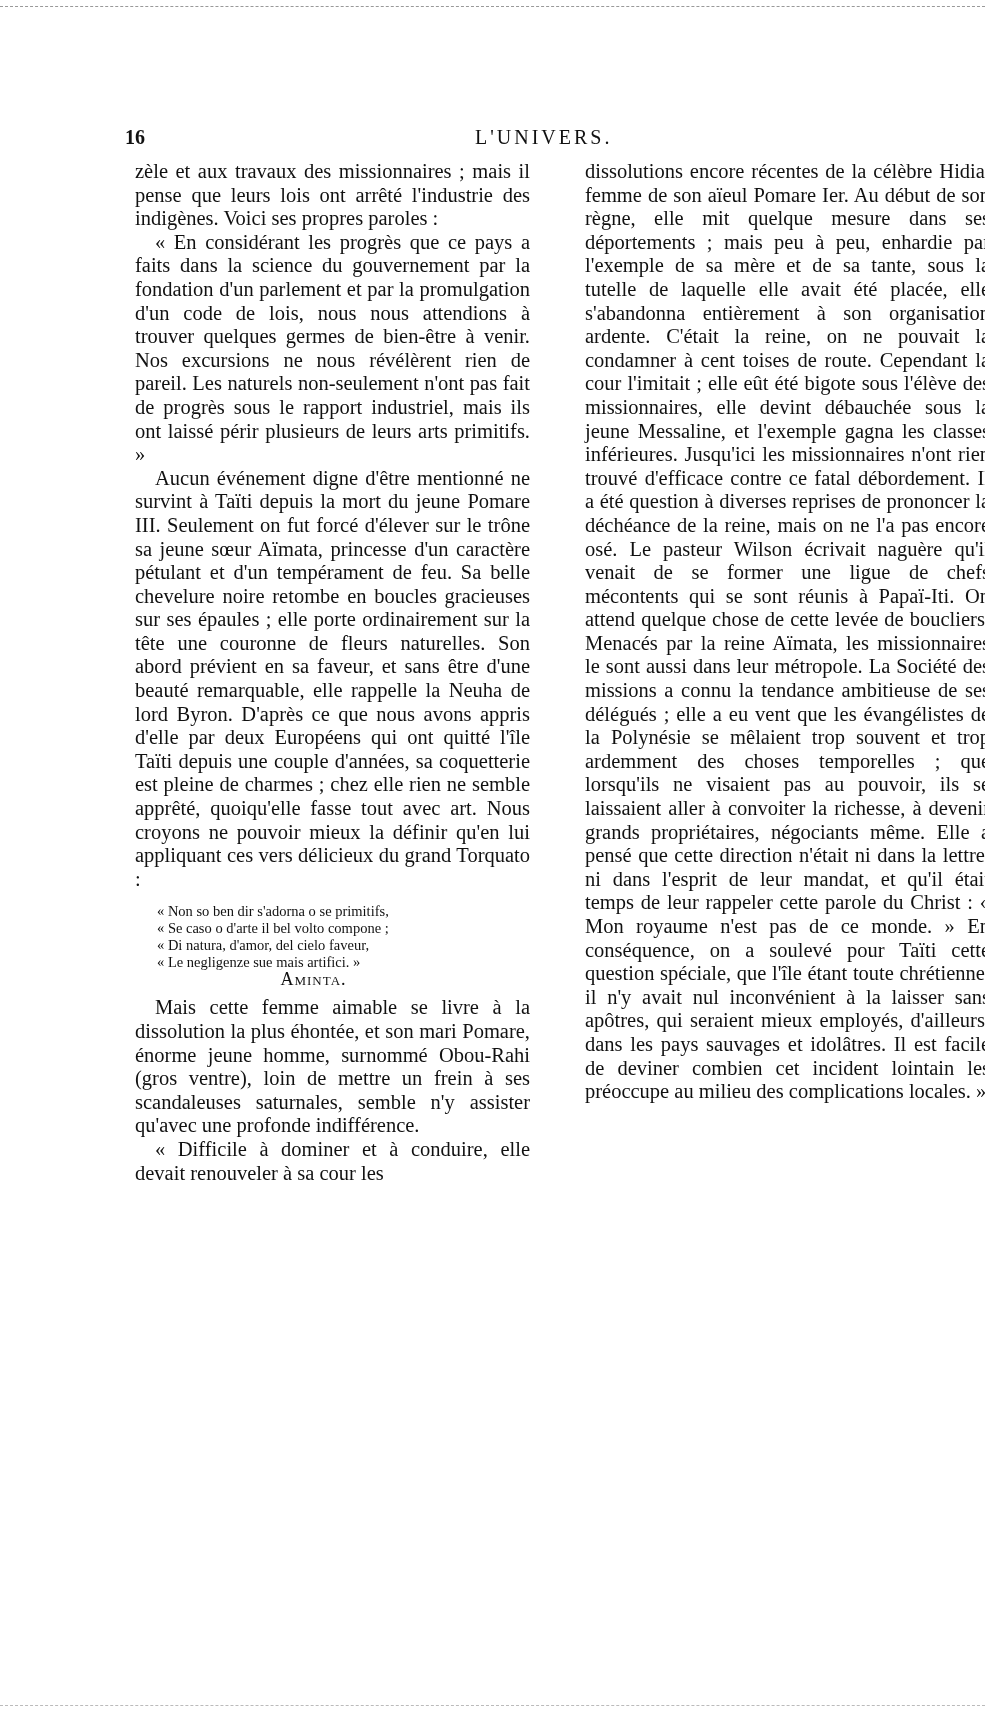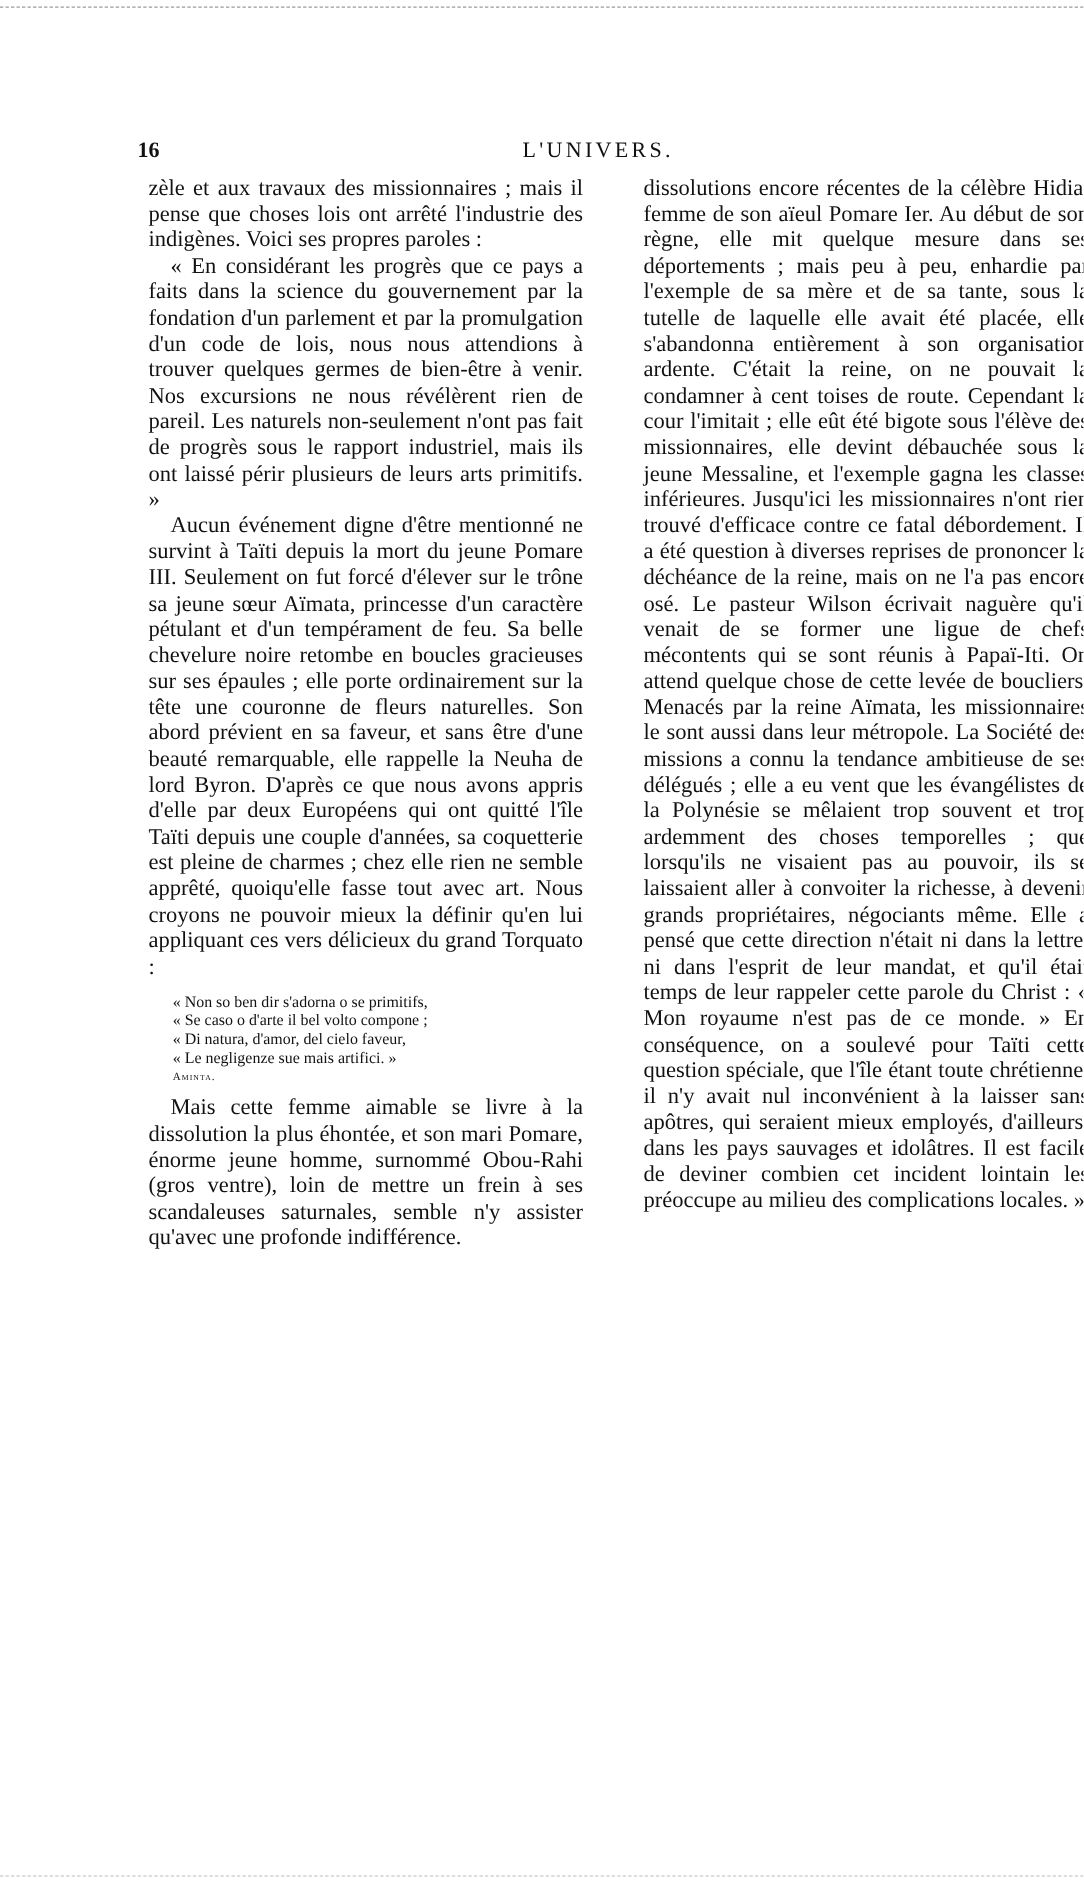--- a/index.html
+++ b/index.html
@@ -8,46 +8,47 @@
   .topline { position:absolute; left:0; top:6px; width:985px; border-top:1px dashed #999; }
   .header { position:absolute; left:125px; top:126px; width:520px; font-family:"Liberation Serif", serif; font-size:20px; font-weight:bold; }
   .header .num { position:absolute; left:0; }
   .header .title { position:absolute; left:350px; letter-spacing:3px; font-weight:normal; }
   .col { position:absolute; top:160px; font-family:"Liberation Serif", serif; font-size:20.5px; line-height:23.6px; text-align:justify; }
   .col.left { left:135px; width:395px; }
   .col.right { left:565px; width:405px;margin-left:20px; }
   p { margin:0; }
   .ind { text-indent:20px; }
   .verse { font-size:14.5px; line-height:17px; margin:12px 0 8px 22px; }
-  .attr { font-variant:small-caps; font-size:10px; text-align:left; padding-right:60px; letter-spacing:1px; }
+  .attr { font-variant:small-caps; font-size:18px; text-align:center; padding-right:60px; letter-spacing:1px; }
   .bottomline { position:absolute; left:0; top:1705px; width:985px; border-top:1px dashed #bbb; }
 </style>
 </head>
 <body>
 
 <div class="page">
   <div class="topline"></div>
 
   <div class="header">
     <span class="num">16</span>
     <span class="title">L'UNIVERS.</span>
   </div>
 
   <div class="col left">
-    <p>zèle et aux travaux des missionnaires ; mais il pense que choses lois ont arrêté l'industrie des indigènes. Voici ses propres paroles :</p>
+    <p>zèle et aux travaux des missionnaires ; mais il pense que leurs lois ont arrêté l'industrie des indigènes. Voici ses propres paroles :</p>
     <p class="ind">« En considérant les progrès que ce pays a faits dans la science du gouvernement par la fondation d'un parlement et par la promulgation d'un code de lois, nous nous attendions à trouver quelques germes de bien-être à venir. Nos excursions ne nous révélèrent rien de pareil. Les naturels non-seulement n'ont pas fait de progrès sous le rapport industriel, mais ils ont laissé périr plusieurs de leurs arts primitifs. »</p>
     <p class="ind">Aucun événement digne d'être mentionné ne survint à Taïti depuis la mort du jeune Pomare III. Seulement on fut forcé d'élever sur le trône sa jeune sœur Aïmata, princesse d'un caractère pétulant et d'un tempérament de feu. Sa belle chevelure noire retombe en boucles gracieuses sur ses épaules ; elle porte ordinairement sur la tête une couronne de fleurs naturelles. Son abord prévient en sa faveur, et sans être d'une beauté remarquable, elle rappelle la Neuha de lord Byron. D'après ce que nous avons appris d'elle par deux Européens qui ont quitté l'île Taïti depuis une couple d'années, sa coquetterie est pleine de charmes ; chez elle rien ne semble apprêté, quoiqu'elle fasse tout avec art. Nous croyons ne pouvoir mieux la définir qu'en lui appliquant ces vers délicieux du grand Torquato :</p>
     <div class="verse">
       <div>« Non so ben dir s'adorna o se primitifs,</div>
       <div>« Se caso o d'arte il bel volto compone ;</div>
       <div>« Di natura, d'amor, del cielo faveur,</div>
       <div>« Le negligenze sue mais artifici. »</div>
       <div class="attr">Aminta.</div>
     </div>
     <p class="ind">Mais cette femme aimable se livre à la dissolution la plus éhontée, et son mari Pomare, énorme jeune homme, surnommé Obou-Rahi (gros ventre), loin de mettre un frein à ses scandaleuses saturnales, semble n'y assister qu'avec une profonde indifférence.</p>
+    <p class="ind">« Difficile à dominer et à conduire, elle devait renouveler à sa cour les</p>
   </div>
 
   <div class="col right">
     <p>dissolutions encore récentes de la célèbre Hidia, femme de son aïeul Pomare Ier. Au début de son règne, elle mit quelque mesure dans ses déportements ; mais peu à peu, enhardie par l'exemple de sa mère et de sa tante, sous la tutelle de laquelle elle avait été placée, elle s'abandonna entièrement à son organisation ardente. C'était la reine, on ne pouvait la condamner à cent toises de route. Cependant la cour l'imitait ; elle eût été bigote sous l'élève des missionnaires, elle devint débauchée sous la jeune Messaline, et l'exemple gagna les classes inférieures. Jusqu'ici les missionnaires n'ont rien trouvé d'efficace contre ce fatal débordement. Il a été question à diverses reprises de prononcer la déchéance de la reine, mais on ne l'a pas encore osé. Le pasteur Wilson écrivait naguère qu'il venait de se former une ligue de chefs mécontents qui se sont réunis à Papaï-Iti. On attend quelque chose de cette levée de boucliers. Menacés par la reine Aïmata, les missionnaires le sont aussi dans leur métropole. La Société des missions a connu la tendance ambitieuse de ses délégués ; elle a eu vent que les évangélistes de la Polynésie se mêlaient trop souvent et trop ardemment des choses temporelles ; que lorsqu'ils ne visaient pas au pouvoir, ils se laissaient aller à convoiter la richesse, à devenir grands propriétaires, négociants même. Elle a pensé que cette direction n'était ni dans la lettre, ni dans l'esprit de leur mandat, et qu'il était temps de leur rappeler cette parole du Christ : « Mon royaume n'est pas de ce monde. » En conséquence, on a soulevé pour Taïti cette question spéciale, que l'île étant toute chrétienne, il n'y avait nul inconvénient à la laisser sans apôtres, qui seraient mieux employés, d'ailleurs, dans les pays sauvages et idolâtres. Il est facile de deviner combien cet incident lointain les préoccupe au milieu des complications locales. »</p>
   </div>
 
   <div class="bottomline"></div>
 </div>
 
 </body></html>

